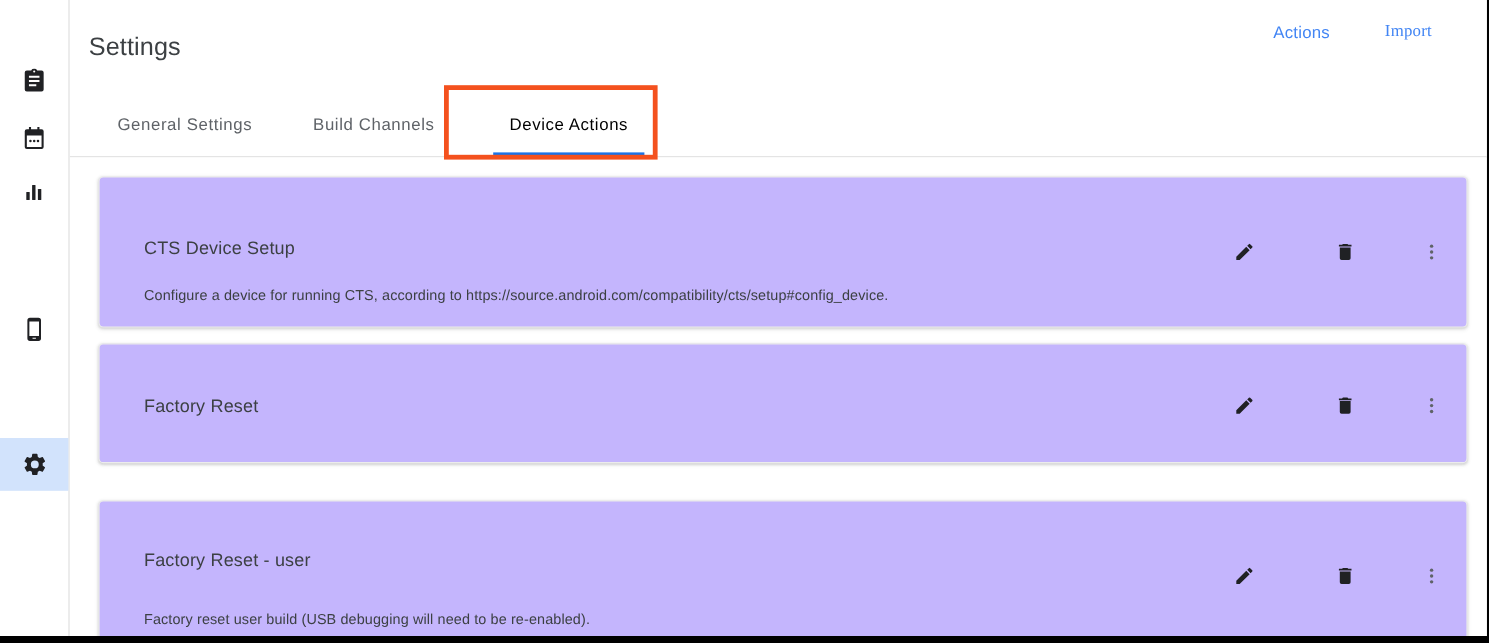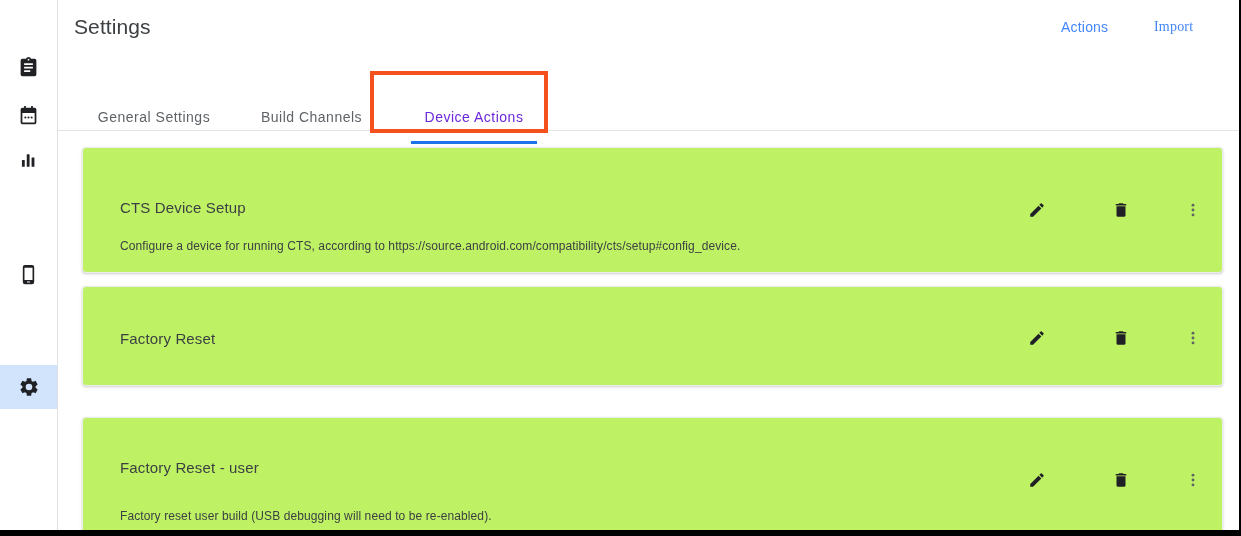--- a/index.html
+++ b/index.html
@@ -49,41 +49,41 @@
     position: absolute;
     left: 58px; top: 0;
     width: 1181px;
     height: 131px;
     background: #ffffff;
     border-bottom: 1px solid #e4e4e4;
     z-index: 1;
   }
   #page-title {
     position: absolute;
-    left: 16px; top: 15px;
+    left: 16px; top: 28px;
     font-size: 21px;
     color: #3c4043;
     letter-spacing: .1px;
   }
   .hdr-link {
     position: absolute;
     top: 19px;
     font-size: 14px;
     color: #4285f4;
     cursor: pointer;
     letter-spacing: .2px;
   }
   #export-link { left: 1003px; }
   #import-link { left: 1096px; font-family: Liberation Serif, serif; }
 
   
   #tabs {
     position: absolute;
     left: 16px;
-    top: 92px;
+    top: 78px;
     height: 52px;
     display: flex;
     align-items: flex-start;
   }
   .tab {
     position: relative;
     height: 52px;
     display: flex;
     align-items: flex-start;
     justify-content: center;
@@ -91,21 +91,21 @@
     font-size: 14px;
     font-weight: 500;
     letter-spacing: .5px;
     color: #5f6368;
     cursor: pointer;
     white-space: nowrap;
   }
   .tab:nth-child(1) { width: 160px; }
   .tab:nth-child(2) { width: 155px; }
   .tab:nth-child(3) { width: 170px; }
-  .tab.active { color: #6d28d9; }
+  .tab.active { color: #000000; }
   .tab.active::after {
     content: "";
     position: absolute;
     left: 22px; right: 22px;
     bottom: 0;
     height: 3px;
     background: #1a73e8;
   }
 
   
@@ -130,21 +130,21 @@
     height: 399px;
     background: #ffffff;
     overflow: hidden;
     z-index: 0;
   }
 
   .card {
     position: absolute;
     left: 24px;
     width: 1141px;
-    background: #bef264;
+    background: #c4b5fd;
     border: 1px solid #ececec;
     border-radius: 4px;
     box-shadow: 0 1px 2px rgba(60,64,67,.18), 0 1px 3px 1px rgba(60,64,67,.06);
   }
   .card-title {
     position: absolute;
     left: 37px;
     font-size: 15px;
     color: #3c4043;
     letter-spacing: .15px;

